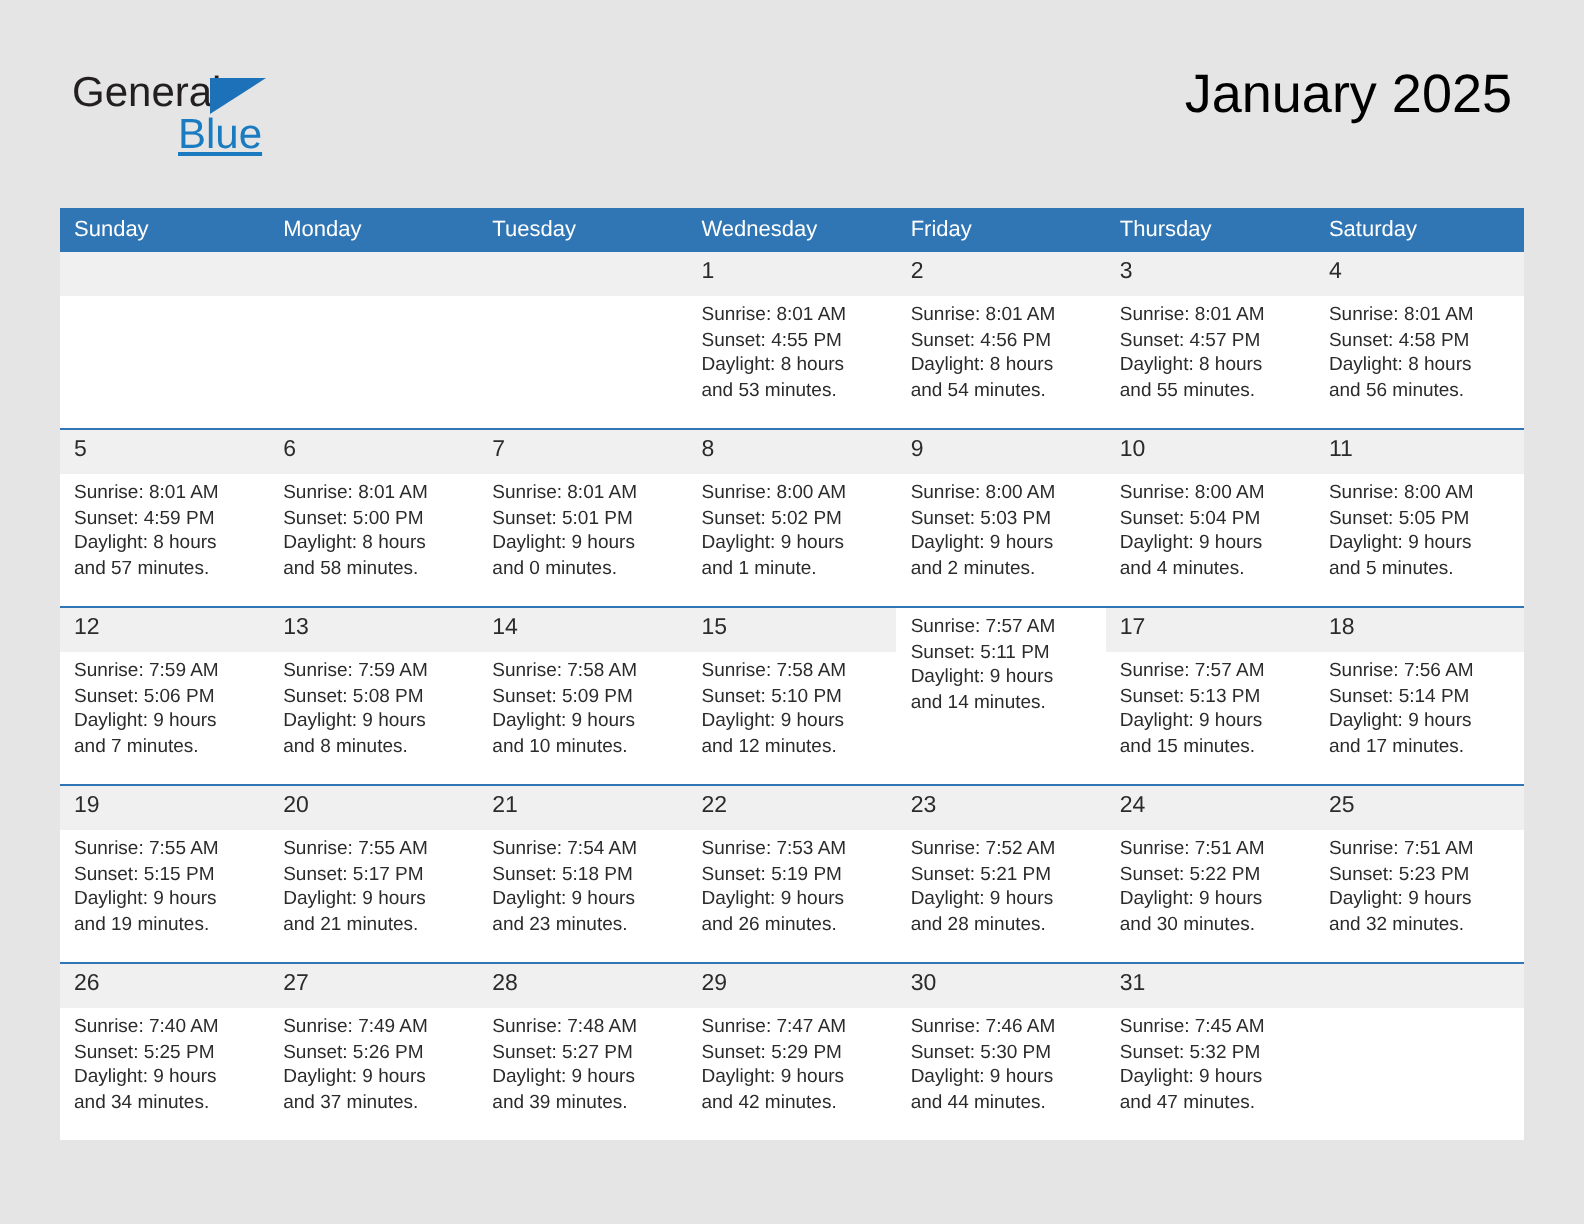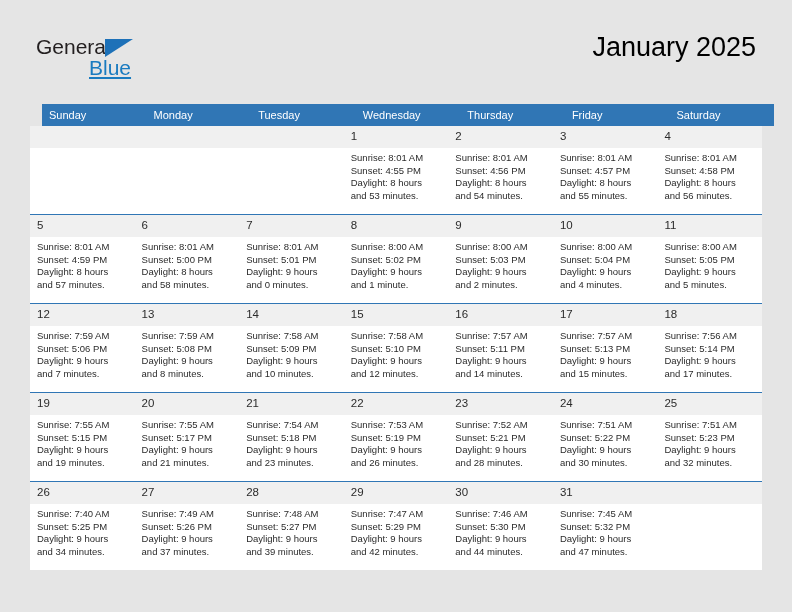--- a/index.html
+++ b/index.html
@@ -74,21 +74,20 @@
 
   
   .calendar {
     position: absolute;
     left: 30px; top: 104px;
     width: 732px;
   }
   .row {
     display: flex;
     width: 100%;
-    margin-left: 12px;
   }
   .dayhead {
     flex: 1 1 0;
     background: #3076b5;
     color: #ffffff;
     font-size: 11px;
     padding: 5px 0 5px 7px;
     height: 22px;
     line-height: 12px;
     white-space: nowrap;
@@ -144,22 +143,22 @@
     </div>
 
   </div>
 
   <div class="calendar">
     <div class="row" id="weekday-row">
         <div class="dayhead">Sunday</div>
         <div class="dayhead">Monday</div>
         <div class="dayhead">Tuesday</div>
         <div class="dayhead">Wednesday</div>
+        <div class="dayhead">Friday</div>
         <div class="dayhead">Thursday</div>
-        <div class="dayhead">Friday</div>
         <div class="dayhead">Saturday</div>
       </div>
     <div id="weeks-container">
         <div class="week">
           <div class="cell empty">
             <span class="daynum"></span>
           </div>
           <div class="cell empty">
             <span class="daynum"></span>
           </div>
@@ -299,21 +298,20 @@
           <div class="cell">
             <span class="daynum">15</span>
             <div class="info">
               <div>Sunrise: 7:58 AM</div>
               <div>Sunset: 5:10 PM</div>
               <div>Daylight: 9 hours</div>
               <div>and 12 minutes.</div>
             </div>
           </div>
           <div class="cell">
-            <span class="daynum">16</span>
             <div class="info">
               <div>Sunrise: 7:57 AM</div>
               <div>Sunset: 5:11 PM</div>
               <div>Daylight: 9 hours</div>
               <div>and 14 minutes.</div>
             </div>
           </div>
           <div class="cell">
             <span class="daynum">17</span>
             <div class="info">

